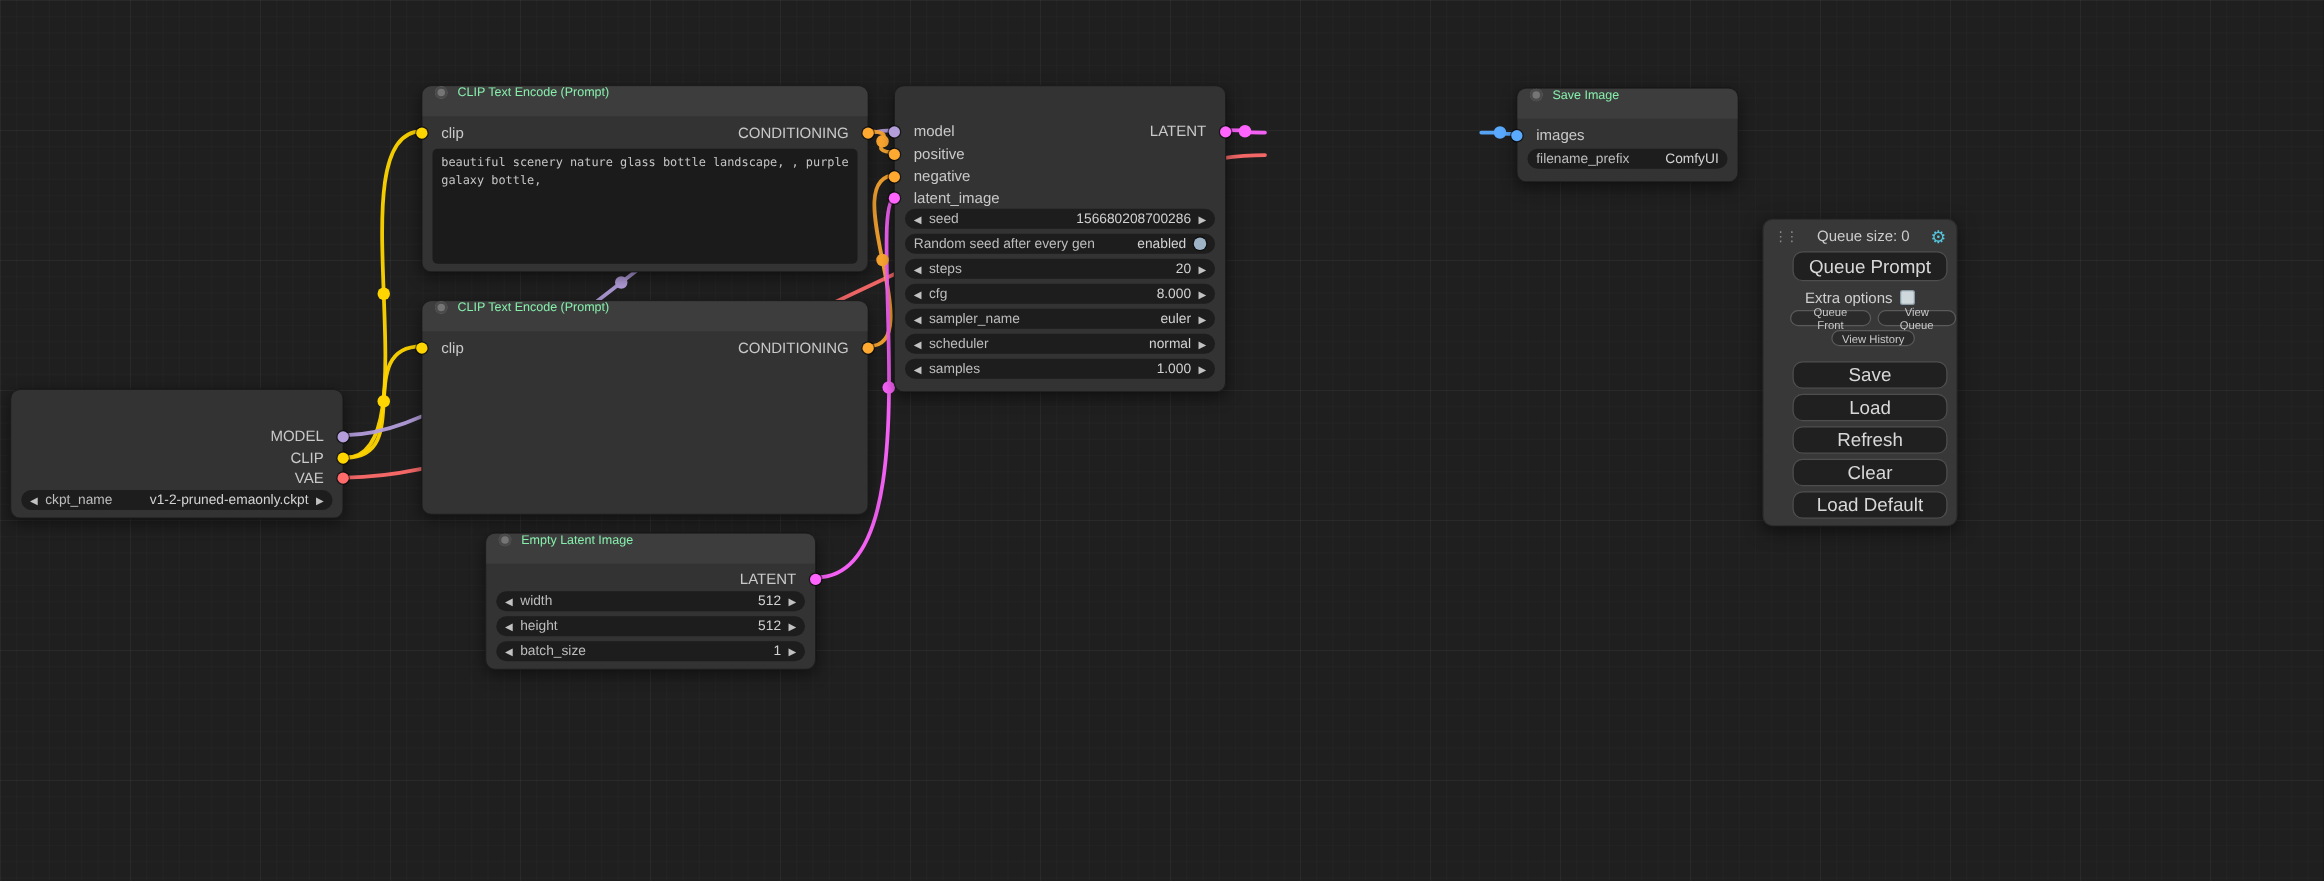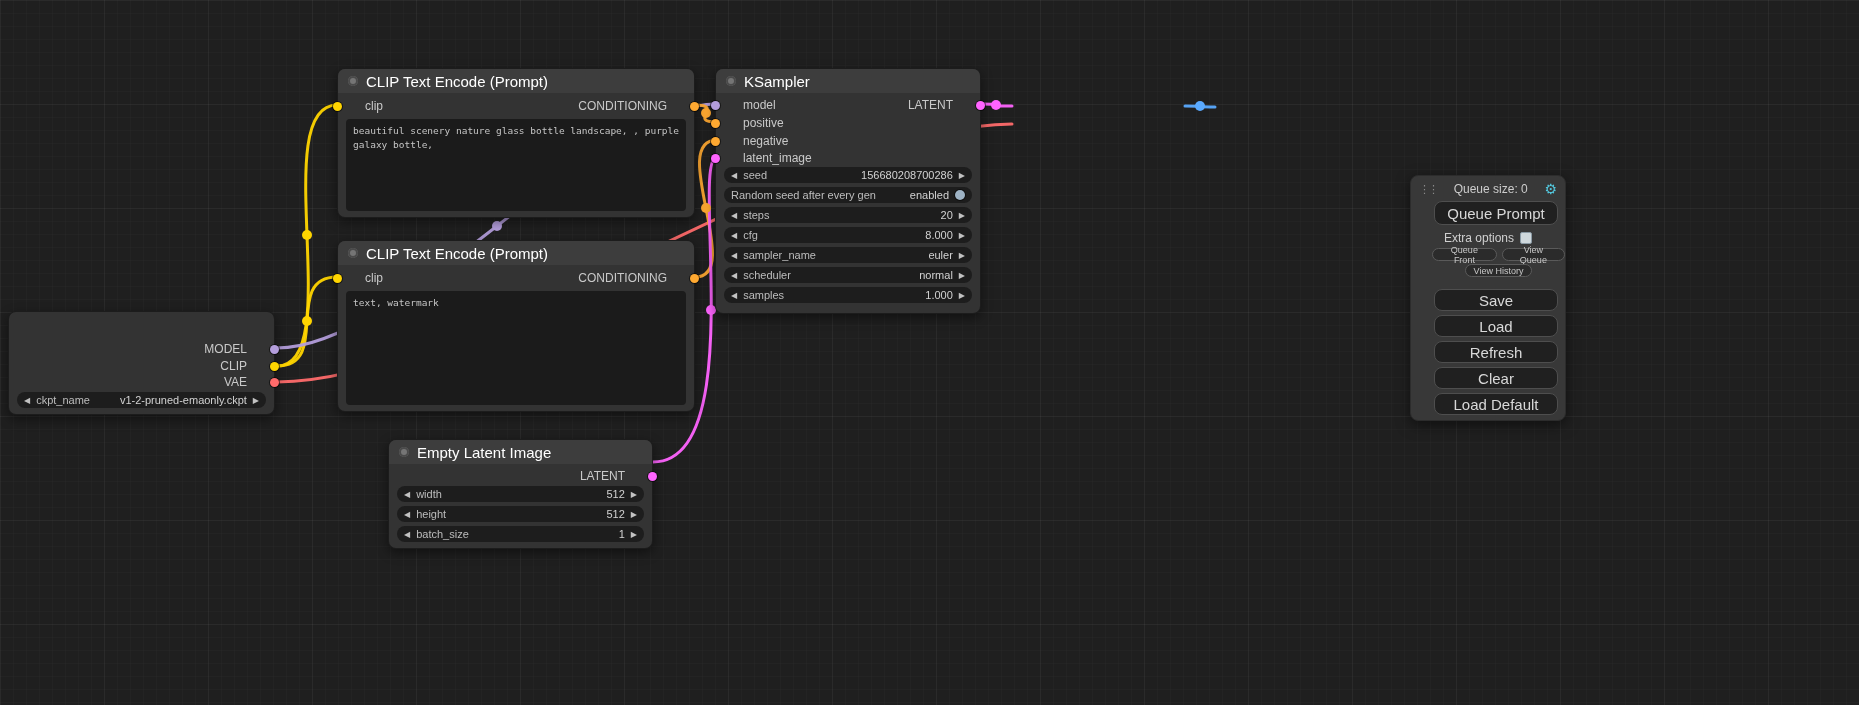--- a/index.html
+++ b/index.html
@@ -11,25 +11,25 @@
       linear-gradient(90deg, rgba(255,255,255,0.030) 1px, transparent 1px),
       linear-gradient(rgba(255,255,255,0.016) 1px, transparent 1px),
       linear-gradient(90deg, rgba(255,255,255,0.016) 1px, transparent 1px);
     background-size:104px 104px,104px 104px,13px 13px,13px 13px; }
   .wires { position:absolute; left:0; top:0; }
   .wires path { fill:none; stroke-width:3; stroke-linecap:round; opacity:0.95; }
 
   .node { position:absolute; background:#333333; border:1px solid rgba(0,0,0,0.45);
     border-radius:8px; box-shadow:0 4px 12px rgba(0,0,0,0.45); }
   .node-title { height:24px; background:#3d3d3d; border-radius:7px 7px 0 0;
-    display:flex; align-items:center; gap:8px; padding:0 10px;
-    font-size:15px; color:#ffffff; }
+    display:flex; gap:8px; padding:0 10px;
+    font-size:10px; color:#86efac; }
   .collapse-dot { width:10px; height:10px; border-radius:50%; background:#757575;
     box-shadow:inset 0 0 0 2px #4a4a4a; flex:none; }
-  .slot { position:absolute; height:14px; display:flex; align-items:center; gap:23px;
+  .slot { position:absolute; height:14px; display:flex; align-items:center; gap:11px;
     font-size:12px; color:#c9c9c9; white-space:nowrap; }
   .slot.in { left:-5px; }
   .slot.out { right:-5px; }
   .dot { width:9px; height:9px; border-radius:50%; flex:none;
     box-shadow:0 0 0 1px rgba(0,0,0,0.55); }
   .widget { position:absolute; left:8px; right:8px; height:16px; background:#1d1d1d;
     border-radius:8px; display:flex; align-items:center; gap:6px; padding:0 7px;
     font-size:11px; color:#bdbdbd; white-space:nowrap; }
   .widget .arrow { font-size:8px; color:#c2c2c2; flex:none; }
   .widget .wname { flex:1; overflow:hidden; text-overflow:ellipsis; }
@@ -131,24 +131,23 @@
       <span>CLIP Text Encode (Prompt)</span>
     </div>
     <div class="slot in" style="top:30px">
       <span class="dot" style="background: rgb(255, 213, 0);"></span>
       <span>clip</span>
     </div>
     <div class="slot out" style="top:30px">
       <span>CONDITIONING</span>
       <span class="dot" style="background: rgb(255, 169, 49);"></span>
     </div>
-    <div class="prompt-box" style="top:50px;height:114px">text, watermark</div>
-  </div>
-
-  <div class="node" style="left:388px;top:439px;width:265px;height:110px">
+  </div>
+
+  <div class="node" style="left:388px;top:426px;width:265px;height:110px">
     <div class="node-title">
       <span class="collapse-dot"></span>
       <span>Empty Latent Image</span>
     </div>
     <div class="slot out" style="top:29px">
       <span>LATENT</span>
       <span class="dot" style="background: rgb(255, 100, 255);"></span>
     </div>
     <div class="widget" style="top:46px">
       <span class="arrow">◀</span>
@@ -164,24 +163,20 @@
     </div>
     <div class="widget" style="top:86px">
       <span class="arrow">◀</span>
       <span class="wname">batch_size</span>
       <span class="wvalue">1</span>
       <span class="arrow">▶</span>
     </div>
   </div>
 
   <div class="node" style="left:715px;top:68px;width:266px;height:246px">
-    <div class="node-title">
-      <span class="collapse-dot"></span>
-      <span>KSampler</span>
-    </div>
     <div class="slot in" style="top:29px">
       <span class="dot" style="background: rgb(179, 157, 219);"></span>
       <span>model</span>
     </div>
     <div class="slot in" style="top:47px">
       <span class="dot" style="background: rgb(255, 169, 49);"></span>
       <span>positive</span>
     </div>
     <div class="slot in" style="top:65px">
       <span class="dot" style="background: rgb(255, 169, 49);"></span>
@@ -232,20 +227,34 @@
     </div>
     <div class="widget" style="top:218px">
       <span class="arrow">◀</span>
       <span class="wname">samples</span>
       <span class="wvalue">1.000</span>
       <span class="arrow">▶</span>
     </div>
   </div>
 
 
+  <div class="node" style="left:1213px;top:70px;width:178px;height:76px">
+    <div class="node-title">
+      <span class="collapse-dot"></span>
+      <span>Save Image</span>
+    </div>
+    <div class="slot in" style="top:30px">
+      <span class="dot" style="background: rgb(90, 170, 255);"></span>
+      <span>images</span>
+    </div>
+    <div class="widget" style="top:48px">
+      <span class="wname">filename_prefix</span>
+      <span class="wvalue">ComfyUI</span>
+    </div>
+  </div>
 
   <div class="queue-panel">
     <div class="qp-header">
       <span class="drag-handle">⋮⋮</span>
       <span>Queue size: 0</span>
       <span class="gear">⚙</span>
     </div>
     <button class="qp-big qp-primary" style="top:25px">Queue Prompt</button>
     <div class="qp-extra">
       <span>Extra options</span>

